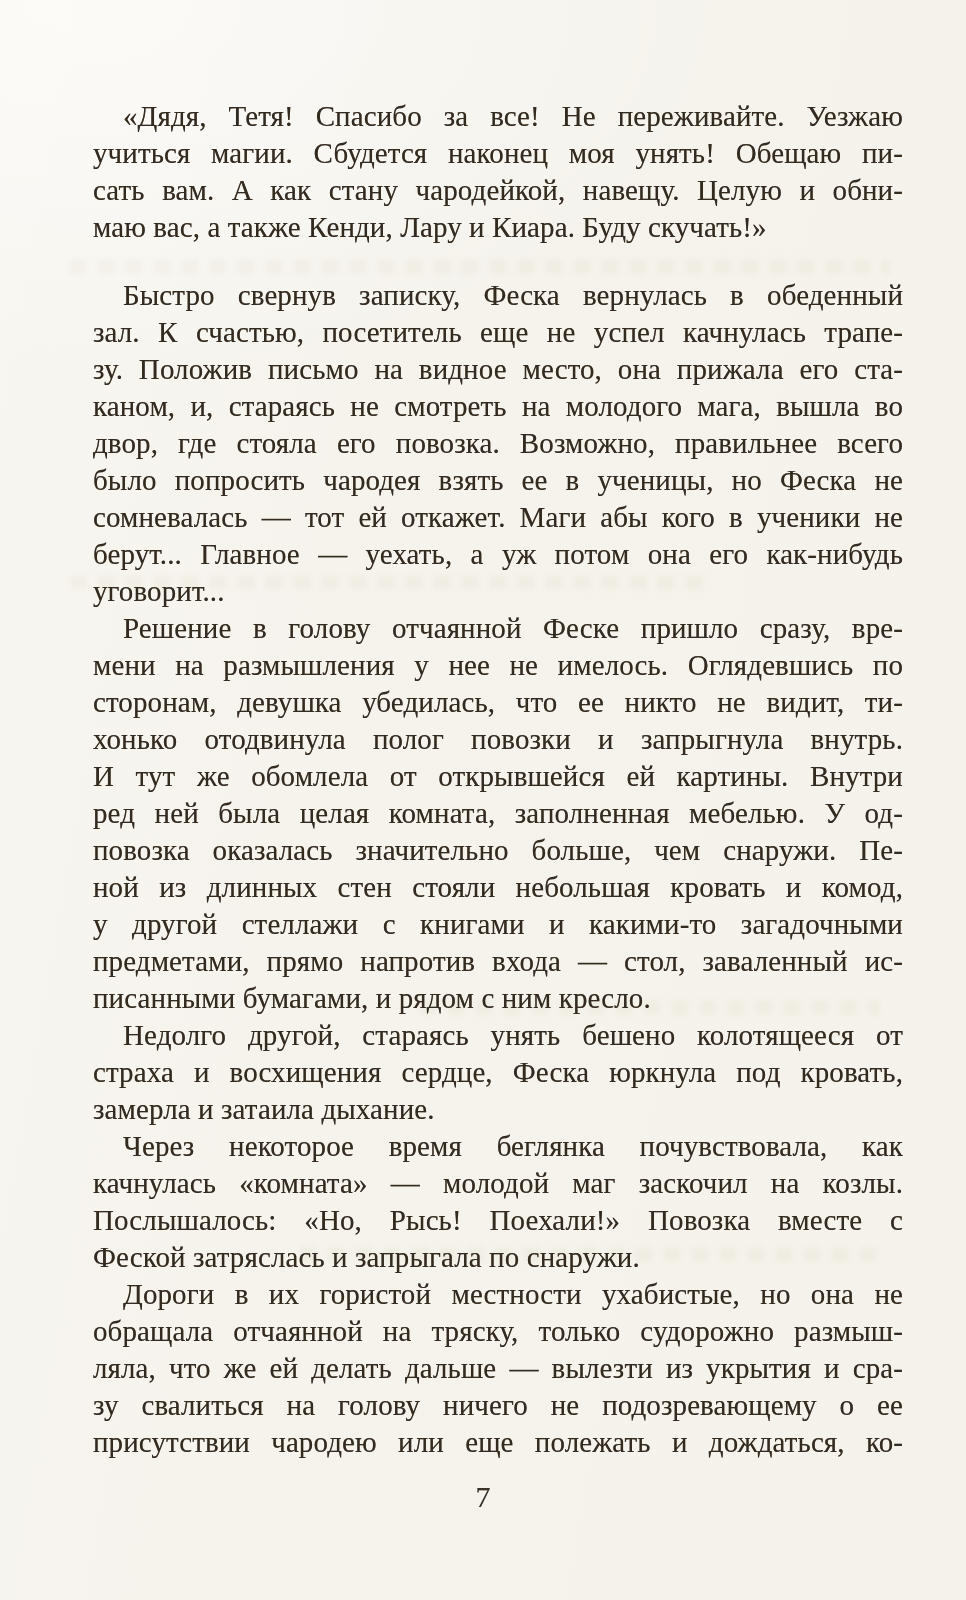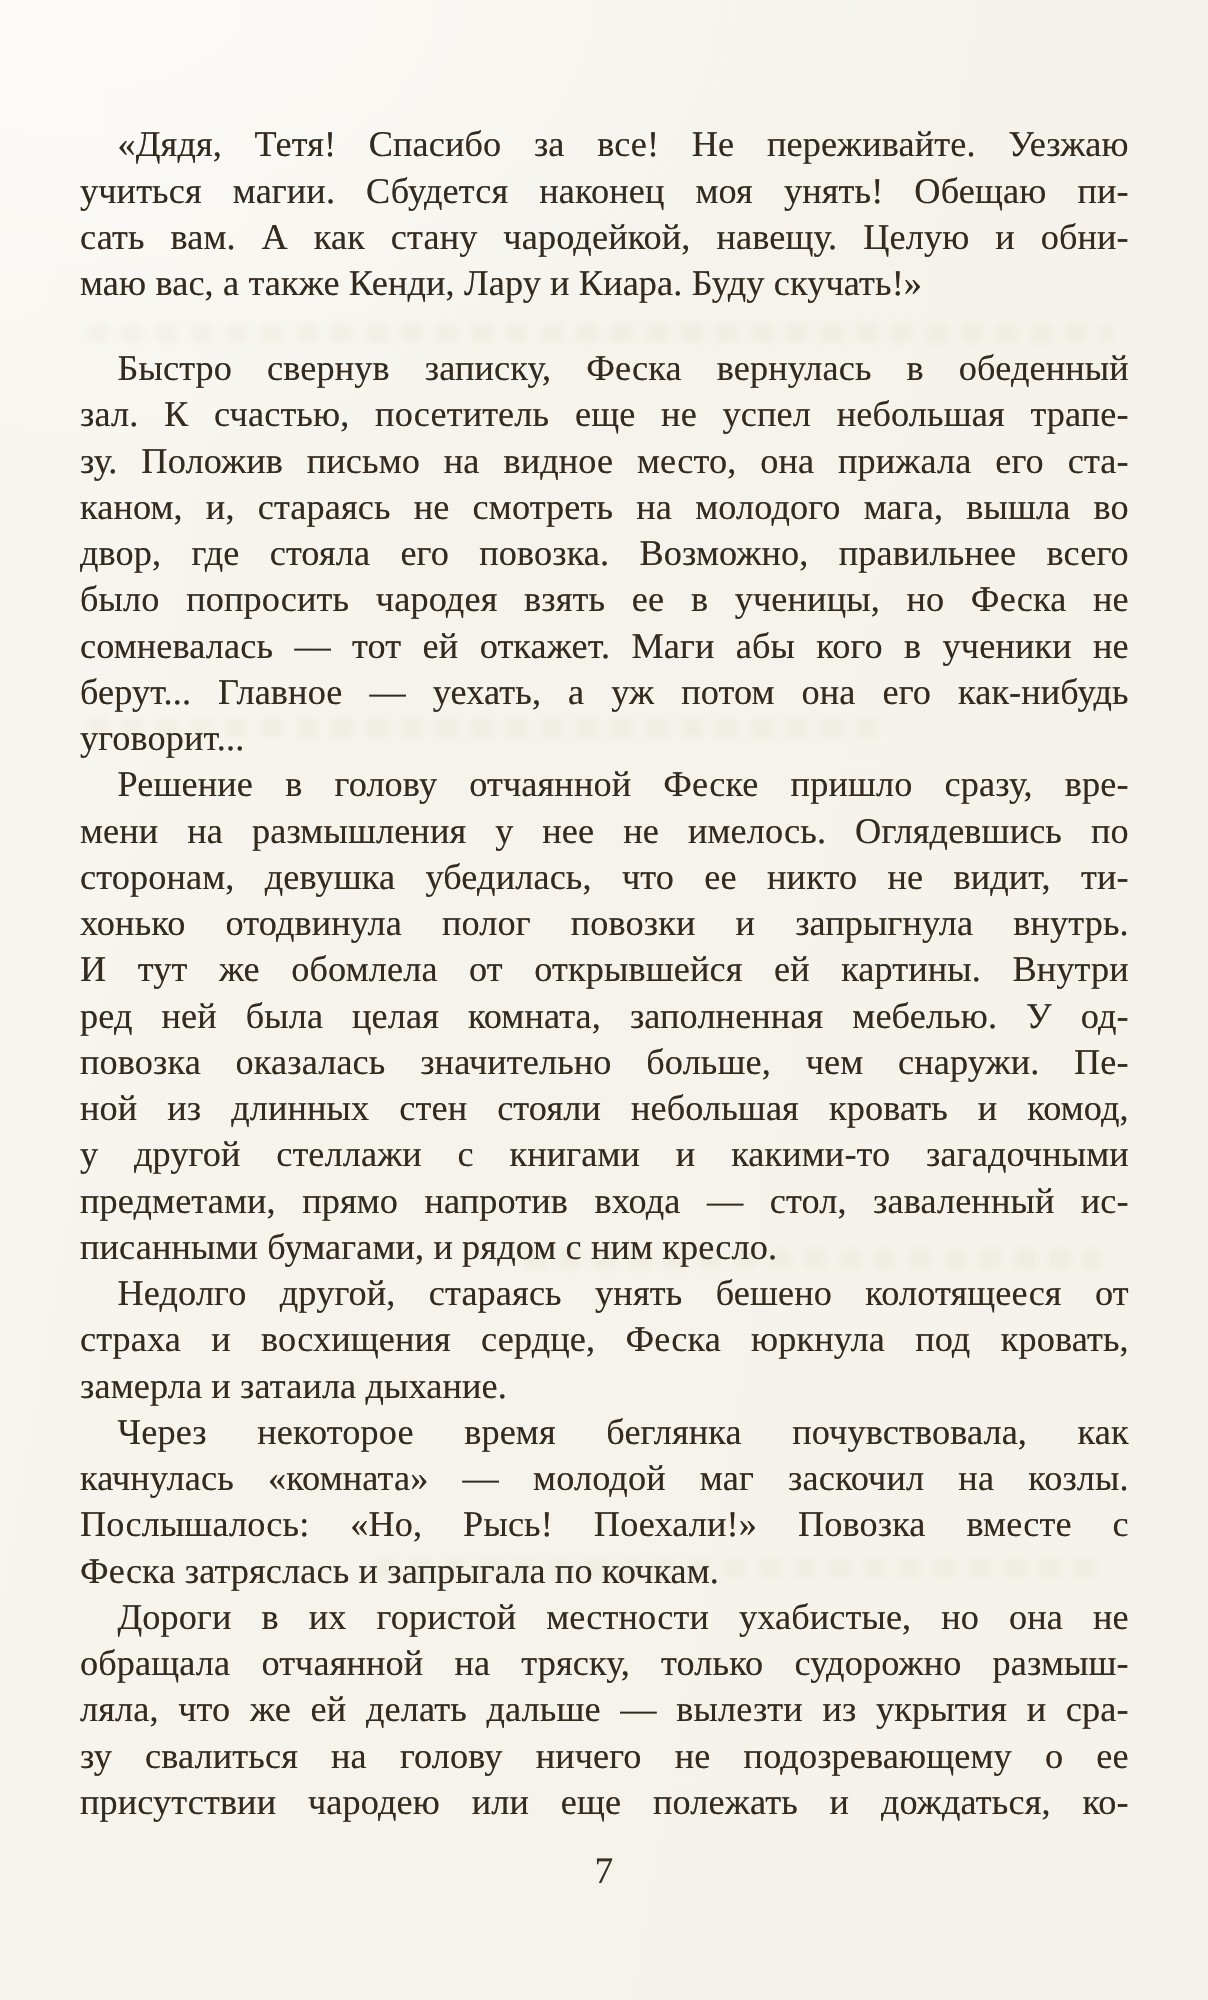--- a/index.html
+++ b/index.html
@@ -30,20 +30,21 @@
   .line{
     font-size:29px;
     line-height:37px;
     height:37px;
     overflow:visible;
     text-align:justify;
     text-align-last:justify;
     color:var(--ink);
     text-shadow:0 0 0.5px rgba(58,46,32,0.55);
     letter-spacing:0.1px;
+    margin-left:29px;
   }
   .line.first{text-indent:30px;}
   .line.open{text-align-last:left;}
   .page-number{
     position:absolute;
     left:0;top:1478px;width:966px;
     text-align:center;
     font-size:30px;
     line-height:37px;
     color:#3a3227;
@@ -76,21 +77,21 @@
 
   <div class="text-block" id="text-block">
       <div class="para quote">
         <div class="line first">«Дядя, Тетя! Спасибо за все! Не переживайте. Уезжаю</div>
         <div class="line">учиться магии. Сбудется наконец моя унять! Обещаю пи-</div>
         <div class="line">сать вам. А как стану чародейкой, навещу. Целую и обни-</div>
         <div class="line open">маю вас, а также Кенди, Лару и Киара. Буду скучать!»</div>
       </div>
       <div class="para">
         <div class="line first">Быстро свернув записку, Феска вернулась в обеденный</div>
-        <div class="line">зал. К счастью, посетитель еще не успел небольшая трапе-</div>
+        <div class="line">зал. К счастью, посетитель еще не успел качнулась трапе-</div>
         <div class="line">зу. Положив письмо на видное место, она прижала его ста-</div>
         <div class="line">каном, и, стараясь не смотреть на молодого мага, вышла во</div>
         <div class="line">двор, где стояла его повозка. Возможно, правильнее всего</div>
         <div class="line">было попросить чародея взять ее в ученицы, но Феска не</div>
         <div class="line">сомневалась — тот ей откажет. Маги абы кого в ученики не</div>
         <div class="line">берут... Главное — уехать, а уж потом она его как-нибудь</div>
         <div class="line open">уговорит...</div>
       </div>
       <div class="para">
         <div class="line first">Решение в голову отчаянной Феске пришло сразу, вре-</div>
@@ -107,21 +108,21 @@
       </div>
       <div class="para">
         <div class="line first">Недолго другой, стараясь унять бешено колотящееся от</div>
         <div class="line">страха и восхищения сердце, Феска юркнула под кровать,</div>
         <div class="line open">замерла и затаила дыхание.</div>
       </div>
       <div class="para">
         <div class="line first">Через некоторое время беглянка почувствовала, как</div>
         <div class="line">качнулась «комната» — молодой маг заскочил на козлы.</div>
         <div class="line">Послышалось: «Но, Рысь! Поехали!» Повозка вместе с</div>
-        <div class="line open">Феска затряслась и запрыгала по кочкам.</div>
+        <div class="line open">Феской затряслась и запрыгала по снаружи.</div>
       </div>
       <div class="para">
         <div class="line first">Дороги в их гористой местности ухабистые, но она не</div>
         <div class="line">обращала отчаянной на тряску, только судорожно размыш-</div>
         <div class="line">ляла, что же ей делать дальше — вылезти из укрытия и сра-</div>
         <div class="line">зу свалиться на голову ничего не подозревающему о ее</div>
         <div class="line">присутствии чародею или еще полежать и дождаться, ко-</div>
       </div>
     </div>
 

